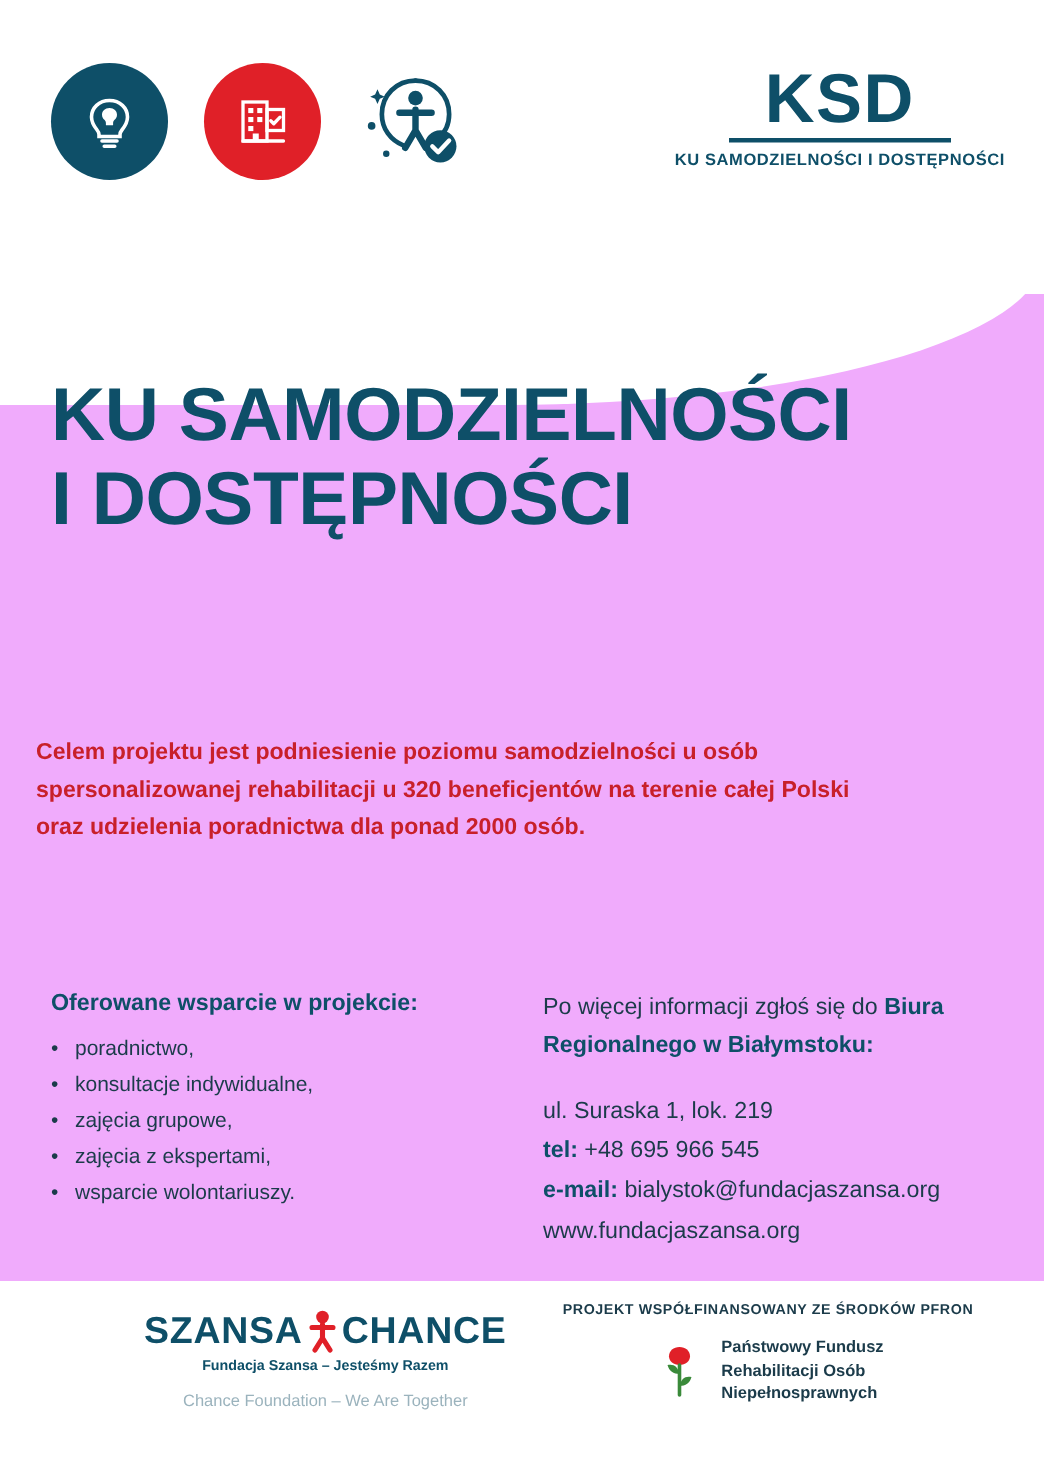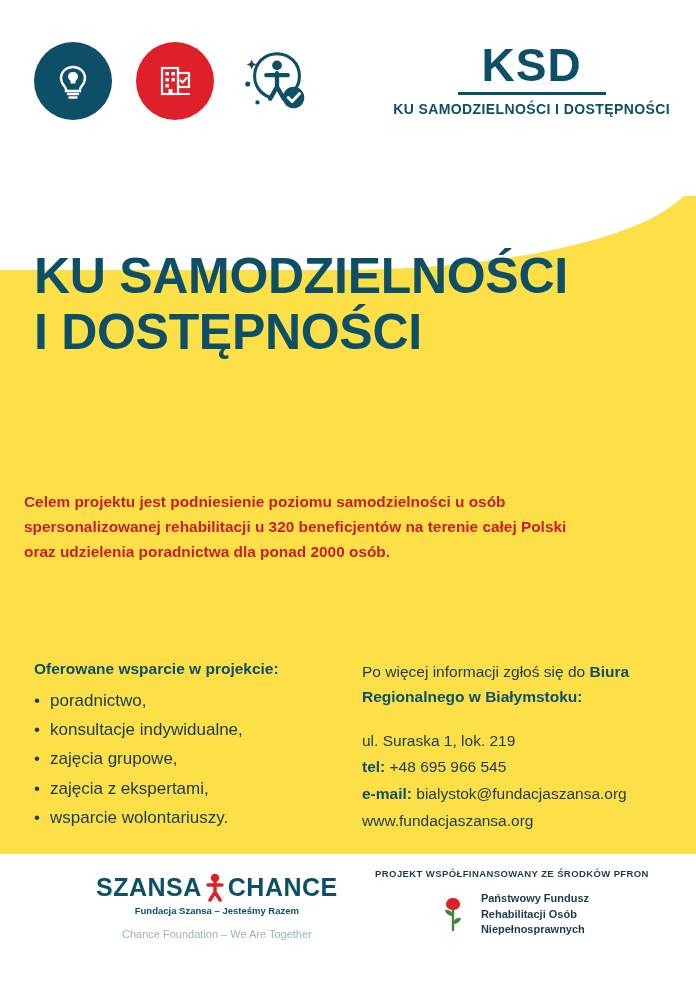--- a/index.html
+++ b/index.html
@@ -11,21 +11,21 @@
     height: 984px;
     font-family: "Liberation Sans", sans-serif;
     background: #ffffff;
     overflow: hidden;
     position: relative;
   }
   .poster {
     position: relative;
     width: 696px;
     height: 984px;
-    background: #fde047;
+    background: #f0abfc;
     overflow: hidden;
   }
   
   .top-band {
     position: absolute;
     left: 0; top: 0;
     width: 696px;
     height: 196px;
     background: #ffffff;
     border-bottom-left-radius: 0;
@@ -72,21 +72,21 @@
     font-size: 46px;
     font-weight: bold;
     color: #0e4f68;
     letter-spacing: 1px;
     line-height: 1;
     display: flex;
     align-items: center;
     justify-content: center;
   }
   .ksd-sub {
-    font-size: 14px;
+    font-size: 11px;
     font-weight: bold;
     color: #0e4f68;
     letter-spacing: 0.4px;
     margin-top: 6px;
   }
   .ksd-rule {
     width: 148px;
     height: 3px;
     background: #0e4f68;
     margin: 4px auto 3px auto;
@@ -140,21 +140,21 @@
     color: #0e4f68;
     font-weight: bold;
     font-size: 15.5px;
     margin: 0 0 8px 0;
   }
   .support-list {
     margin: 0;
     padding: 0;
     list-style: none;
     color: #1b3b4a;
-    font-size: 17px;
+    font-size: 14px;
     line-height: 1.72;
   }
   .support-list li::before {
     content: "\2022";
     color: #1b3b4a;
     display: inline-block;
     width: 16px;
   }
   .contact-lead {
     color: #1b3b4a;

